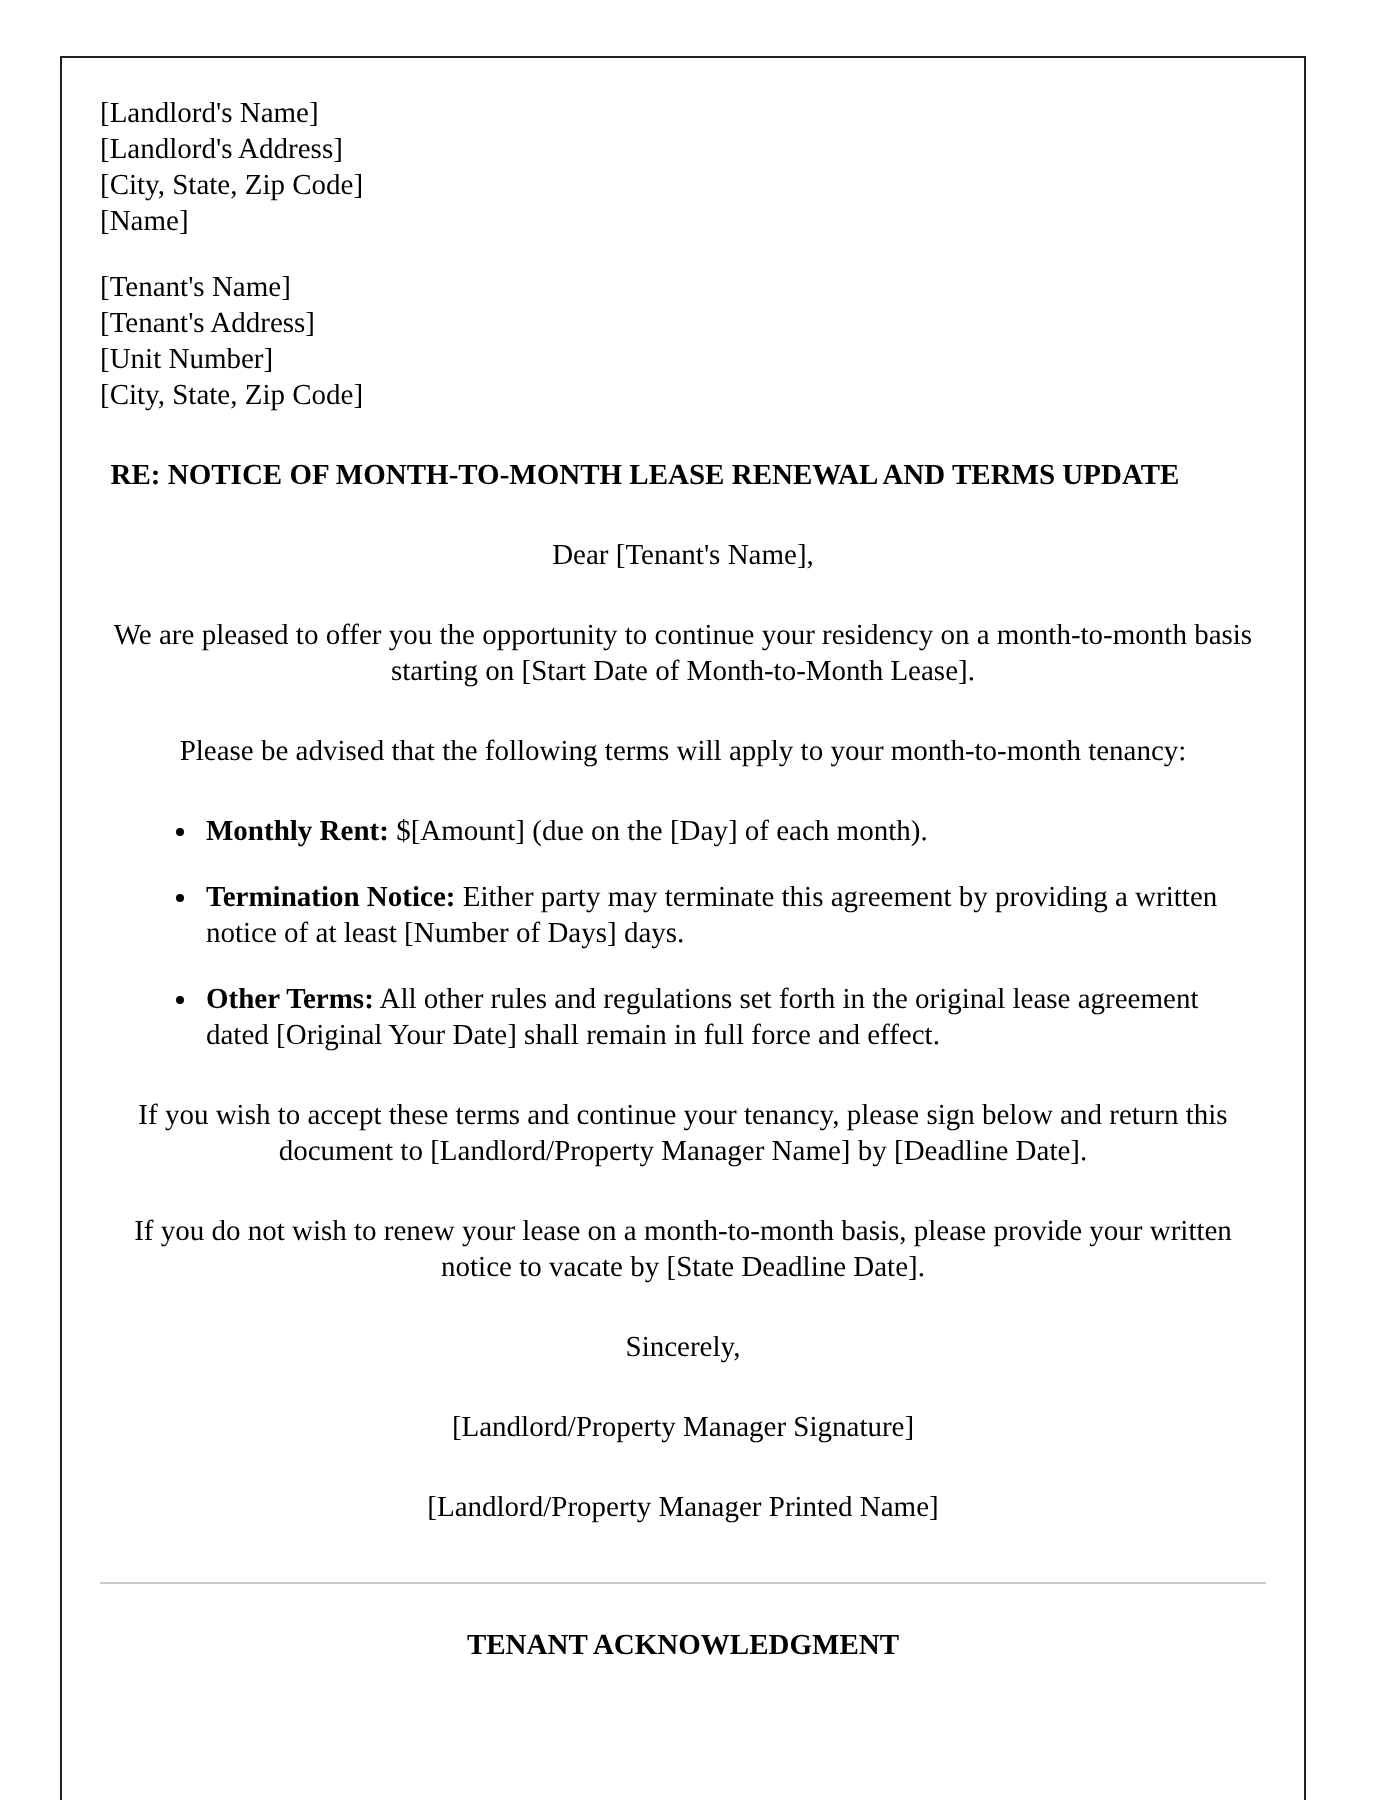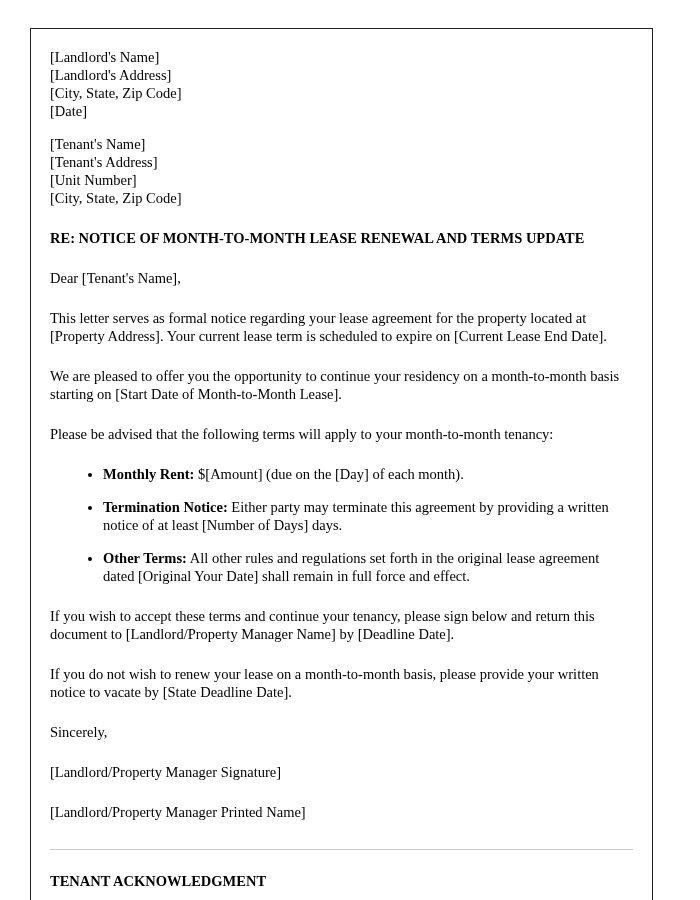--- a/index.html
+++ b/index.html
@@ -26,20 +26,21 @@
       overflow: hidden;
       font-size: 14.5px;
       line-height: 18px;
       background: #ffffff;
     }
     .addr {
       margin: 0 0 15px 0;
     }
     .page p {
       margin: 22px 0;
+      text-align: center;
     }
     .subject {
       font-weight: bold;
       max-width: 545px;
     }
     ul.terms {
       margin: 15px 0;
       padding-left: 38px;
     }
     ul.terms li {
@@ -59,35 +60,34 @@
   </style>
 </head>
 <body>
 
 <div class="page">
 
   <div class="addr">
     <div>[Landlord's Name]</div>
     <div>[Landlord's Address]</div>
     <div>[City, State, Zip Code]</div>
-    <div>[Date]</div>
+    <div>[Name]</div>
   </div>
 
   <div class="addr">
     <div>[Tenant's Name]</div>
     <div>[Tenant's Address]</div>
     <div>[Unit Number]</div>
     <div>[City, State, Zip Code]</div>
   </div>
 
   <p class="subject">RE: NOTICE OF MONTH-TO-MONTH LEASE RENEWAL AND TERMS UPDATE</p>
 
   <p>Dear [Tenant's Name],</p>
 
-  <p>This letter serves as formal notice regarding your lease agreement for the property located at [Property Address]. Your current lease term is scheduled to expire on [Current Lease End Date].</p>
 
   <p>We are pleased to offer you the opportunity to continue your residency on a month-to-month basis starting on [Start Date of Month-to-Month Lease].</p>
 
   <p>Please be advised that the following terms will apply to your month-to-month tenancy:</p>
 
   <ul class="terms">
     <li>
       <strong>Monthly Rent:</strong><span> $[Amount] (due on the [Day] of each month).</span>
     </li>
     <li>

